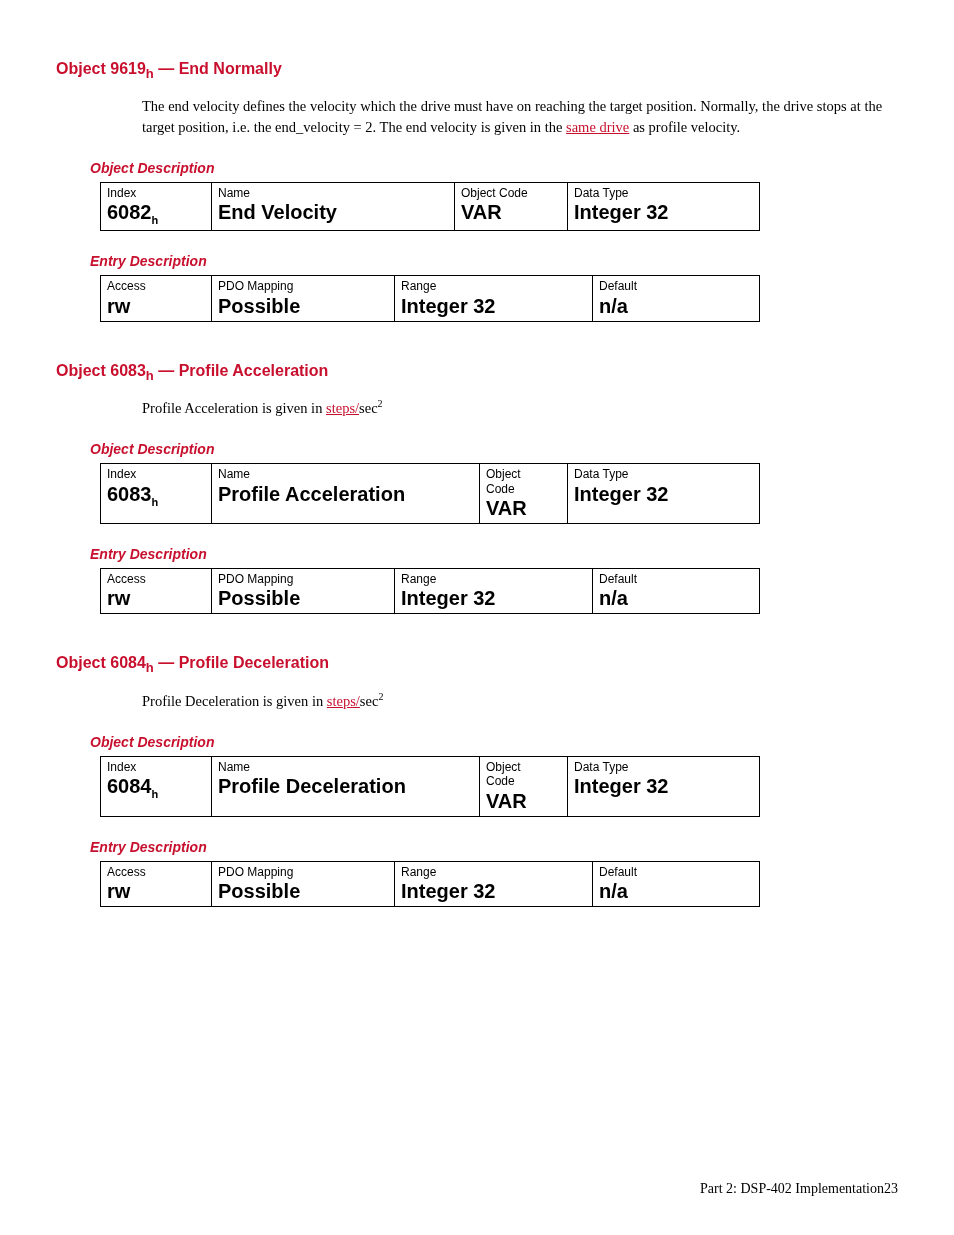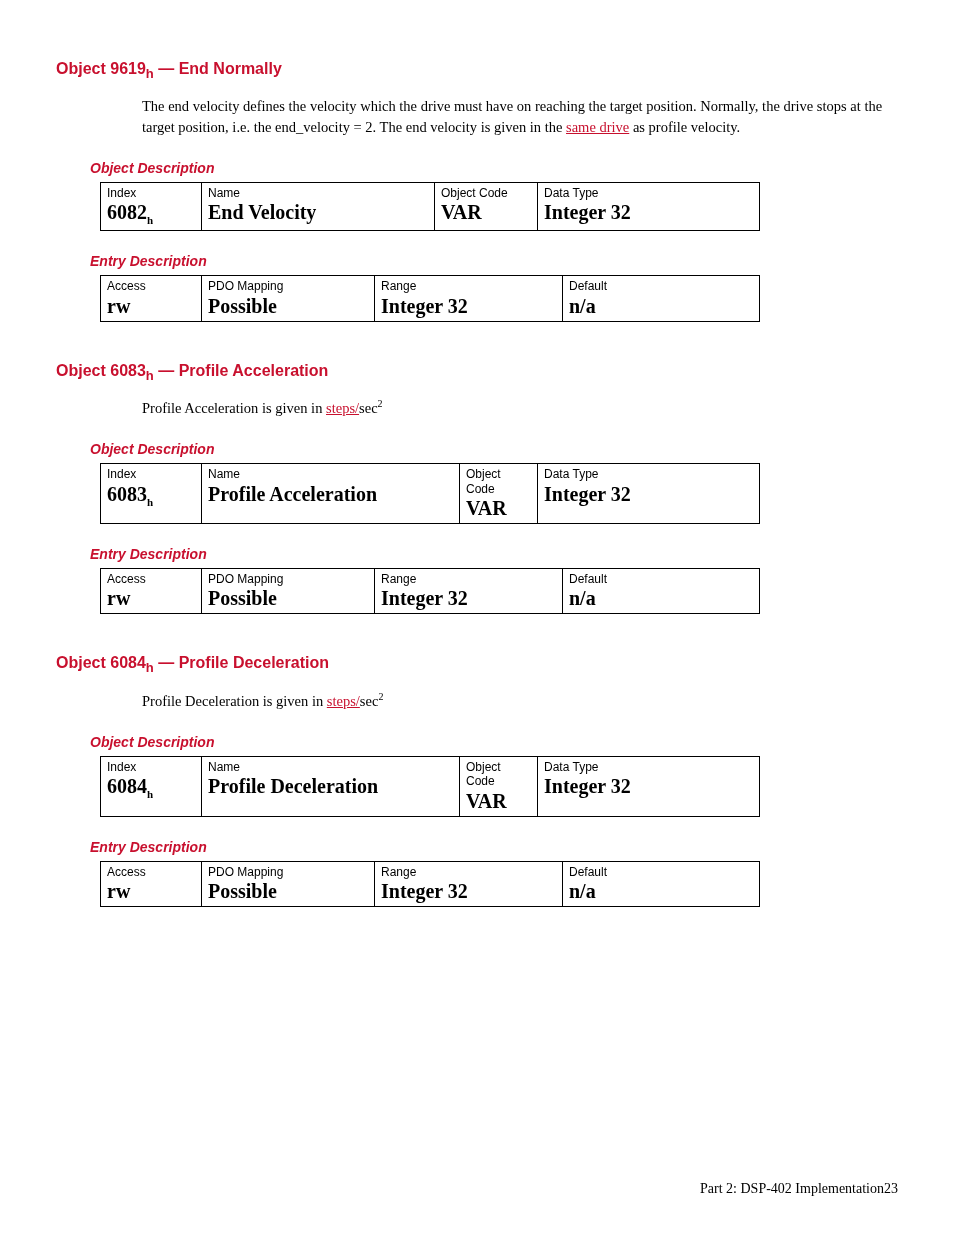--- a/index.html
+++ b/index.html
@@ -41,33 +41,33 @@
   }
   .link { color: #c8102e; text-decoration: underline; cursor: pointer; }
   table.obj {
     border-collapse: collapse;
     margin-left: 44px;
     width: 660px;
     margin-top: 2px;
   }
   table.obj td {
     border: 1px solid #000;
-    padding: 3px 6px 4px 6px;
+    padding: 3px 16px 4px 6px;
     vertical-align: top;
   }
   table.obj .lbl {
     font-family: Arial, Helvetica, sans-serif;
     font-size: 12px;
     font-weight: normal;
     line-height: 1.2;
     display: block;
     margin-bottom: 1px;
   }
   table.obj .val {
-    font-family: Liberation Serif, serif;
+    font-family: Liberation Sans, sans-serif;
     font-size: 20px;
     font-weight: bold;
     line-height: 1.1;
   }
   .spacer-lg { height: 40px; }
   .footer {
     position: absolute;
     bottom: 38px;
     left: 56px;
     right: 56px;

